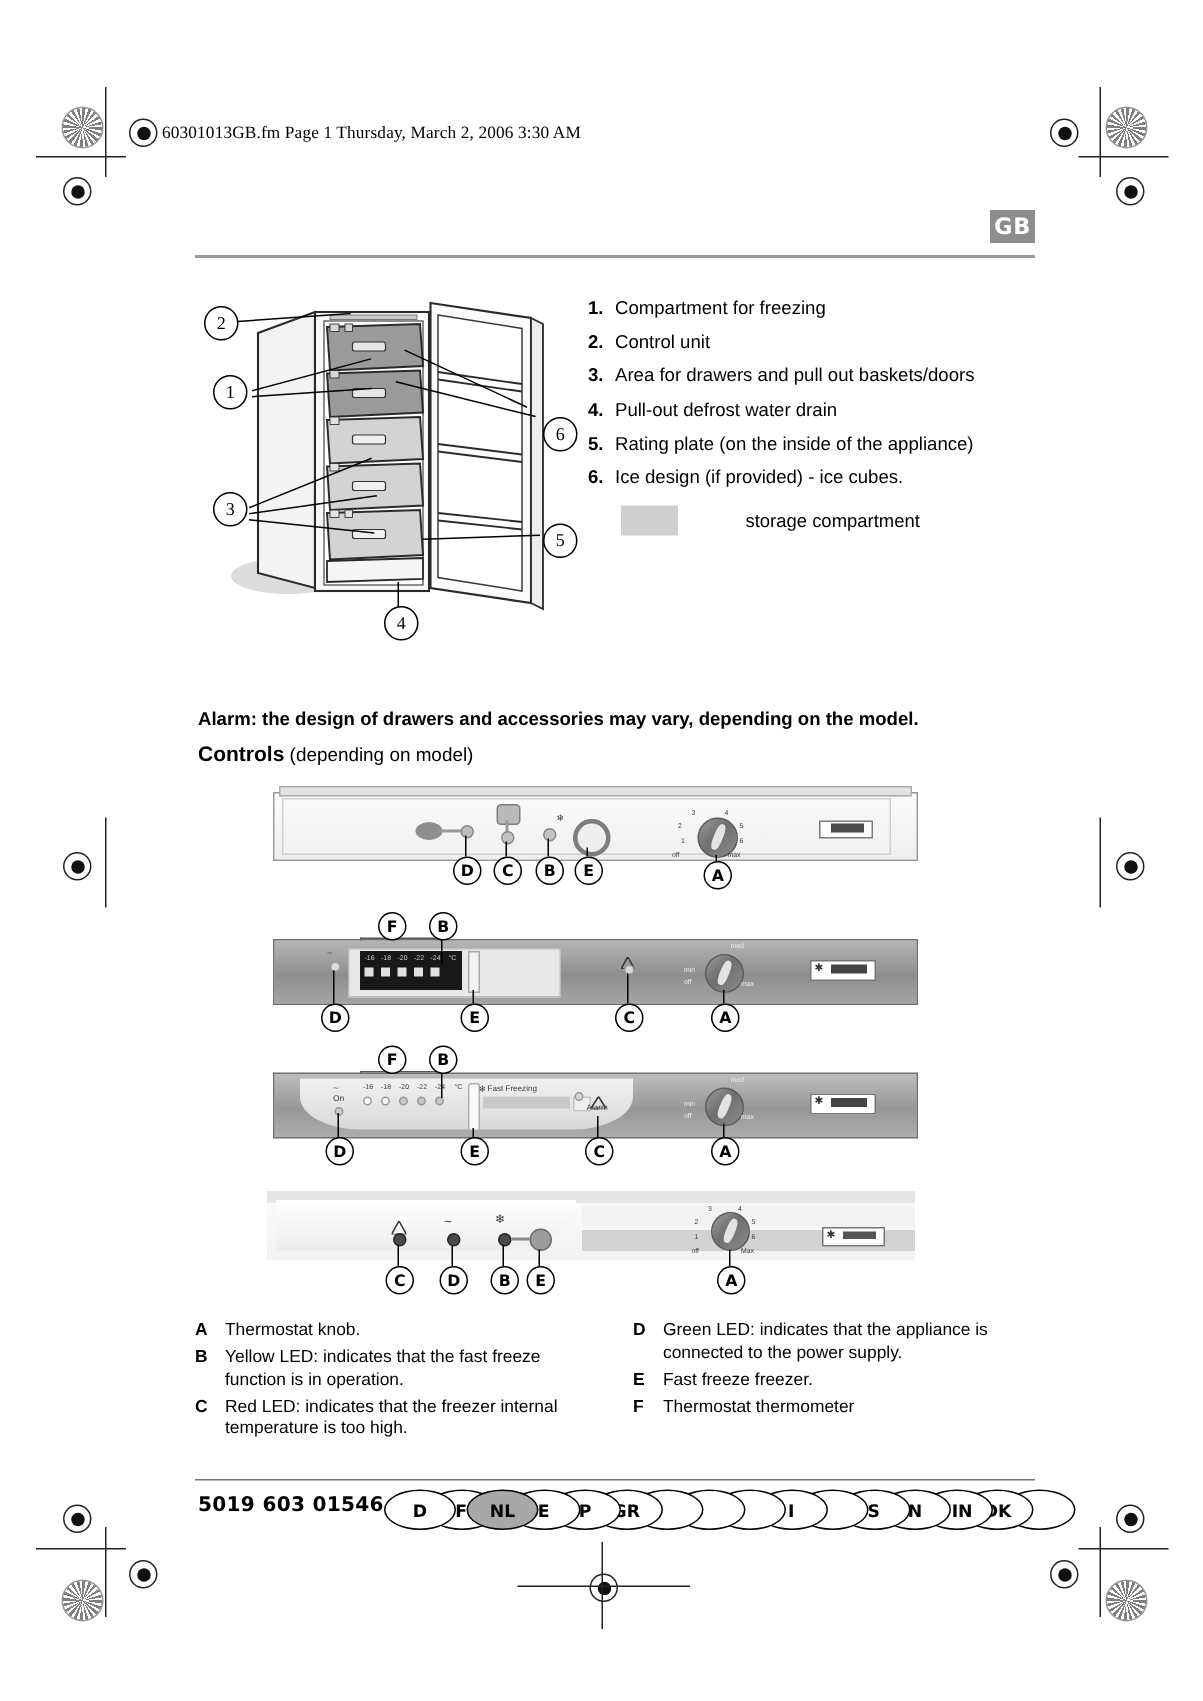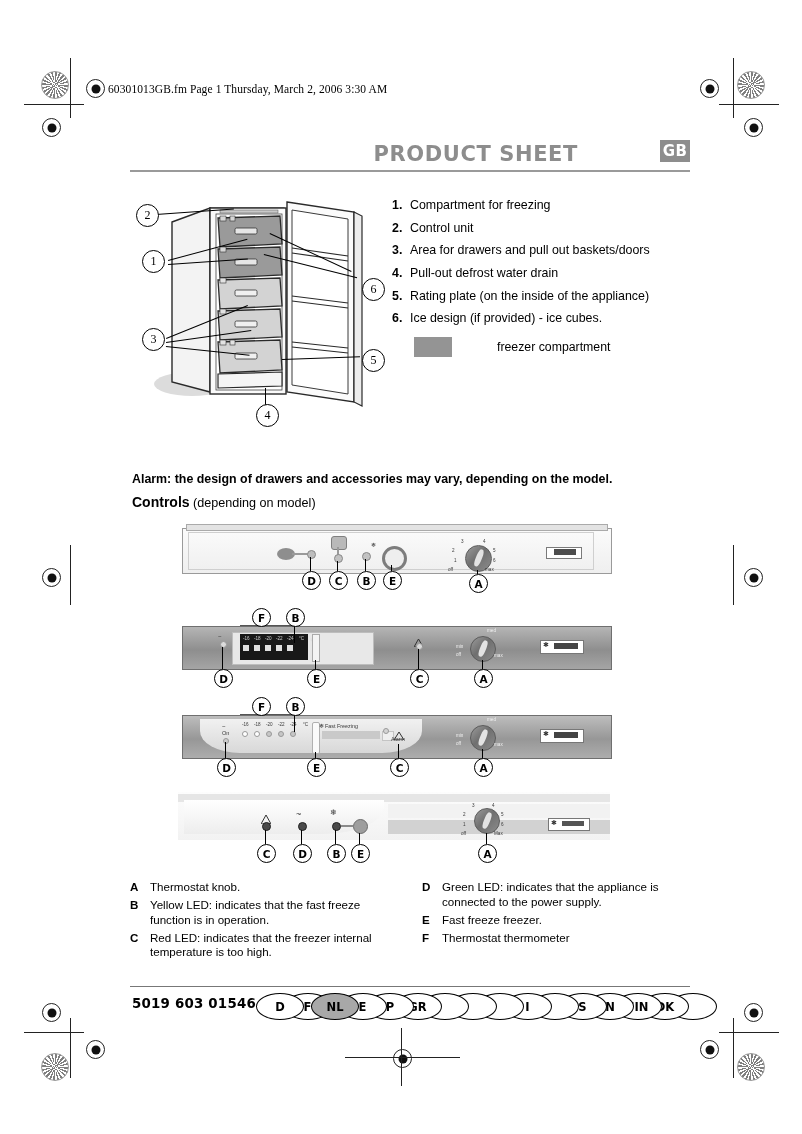--- a/index.html
+++ b/index.html
@@ -107,21 +107,20 @@
 <div class="tick-h abs" style="left:24px;top:1032px;width:60px;"></div>
 <div class="tick-h abs" style="left:719px;top:1032px;width:60px;"></div>
 <div class="tick-v abs" style="left:70px;top:1018px;height:60px;"></div>
 <div class="tick-v abs" style="left:733px;top:1018px;height:60px;"></div>
 <div class="tick-h abs" style="left:345px;top:1057px;width:115px;"></div>
 <div class="tick-v abs" style="left:401px;top:1028px;height:58px;"></div>
 
 <div class="filehdr abs" style="left:108px;top:83px;">60301013GB.fm  Page 1  Thursday, March 2, 2006  3:30 AM</div>
 
 <div class="title-wrap">
-  <div class="title-txt">PRODUCT SHEET</div>
   <div class="title-rule"></div>
   <div class="gb-badge">GB</div>
 </div>
 
 <div class="fridge">
   <svg width="258" height="232" viewBox="0 0 258 232">
 
     <ellipse cx="60" cy="188" rx="38" ry="12" fill="#dcdcdc"></ellipse>
 
     <path d="M40,26 L78,12 L78,196 L40,186 Z" fill="#f3f3f3" stroke="#2a2a2a" stroke-width="1.4"></path>
@@ -217,22 +216,22 @@
     <span class="num-t">Rating plate (on the inside of the appliance)</span>
   </div>
   <div class="num-row">
     <span class="num-n">6.</span>
     <span class="num-t">Ice design (if provided) - ice cubes.</span>
   </div>
 </div>
 
 <div class="cleg">
   <div class="cleg-row">
-    <span class="cleg-sw" style="background:#949494;"></span>
-    <span class="cleg-lb">freezer compartment</span>
+    <span class="cleg-sw" style="background:#cfcfcf;"></span>
+    <span class="cleg-lb">storage compartment</span>
   </div>
 </div>
 
 <div class="note">Alarm: the design of drawers and accessories may vary, depending on the model.</div>
 <div class="controls-h">
   <b>Controls</b><span> (depending on model)</span>
 </div>
 
 <div class="panel" style="left:182px;top:524px;width:428px;height:66px;">
   <div class="abs" style="left:0;top:4px;width:428px;height:44px;background:linear-gradient(#fbfbfb,#efefef);border:1px solid #9a9a9a;"></div>

